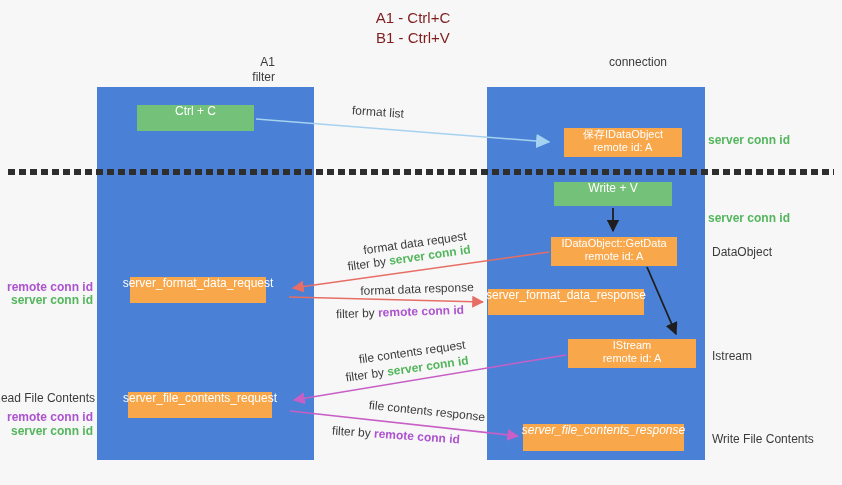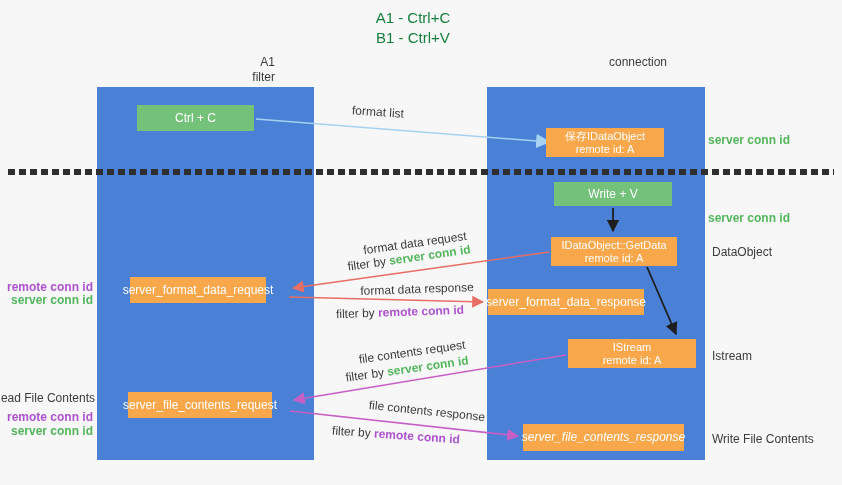--- a/index.html
+++ b/index.html
@@ -4,46 +4,46 @@
 <style>
   html,body{margin:0;padding:0;}
   .canvas{
     position:relative; width:842px; height:485px;
     background:#f7f7f7; overflow:hidden;
     font-family:"Liberation Sans",sans-serif;
     color:#3b3b3b;
   }
   .title{
     position:absolute; left:281px; top:8px; width:264px;
-    text-align:center; font-size:15px; line-height:20px; color:#15803d;
+    text-align:center; font-size:15px; line-height:20px; color:#7f1d1d;
   }
   .colhead{
     position:absolute; top:55px; width:140px; text-align:right;
     font-size:12px; line-height:15px; color:#3b3b3b; z-index:2;
   }
   #head-a1{left:135px;}
   #head-b1{left:527px;}
   .column{position:absolute; top:87px; height:373px; background:#4a80d5; z-index:1;}
   #col-a1{left:97px; width:217px;}
   #col-b1{left:487px; width:218px;}
   .dashline{
     position:absolute; left:8px; top:169px; width:826px; height:6px; z-index:4;
     background:repeating-linear-gradient(90deg,#2e2e2e 0 7px,transparent 7px 11px);
   }
   .arrows{position:absolute; left:0; top:0; z-index:2; pointer-events:none;}
   .node{
     position:absolute; display:flex; flex-direction:column;
-    align-items:center; justify-content:center;
+    align-items:center; justify-content:flex-start;
     color:#fff; font-size:12px; line-height:13px; text-align:center;
     white-space:nowrap; z-index:3;
   }
   .green{background:#74c17a;}
   .orange{background:#f8a74b;}
   #node-ctrl-c{left:137px; top:105px; width:117px; height:26px;}
-  #node-save-dataobject{left:546px; top:128px; width:118px; height:29px; font-size:11px;}
+  #node-save-dataobject{left:564px; top:128px; width:118px; height:29px; font-size:11px;}
   #node-ctrl-v{left:554px; top:182px; width:118px; height:24px;}
   #node-getdata{left:551px; top:237px; width:126px; height:29px; font-size:11px;}
   #node-format-request{left:130px; top:277px; width:136px; height:26px;}
   #node-format-response{left:488px; top:289px; width:156px; height:26px;}
   #node-istream{left:568px; top:339px; width:128px; height:29px; font-size:11px;}
   #node-file-request{left:128px; top:392px; width:144px; height:26px;}
   #node-file-response{left:523px; top:424px; width:161px; height:27px;font-style:italic;}
   .midlabel{
     position:absolute; font-size:12px; color:#3b3b3b;
     white-space:nowrap; z-index:5;

